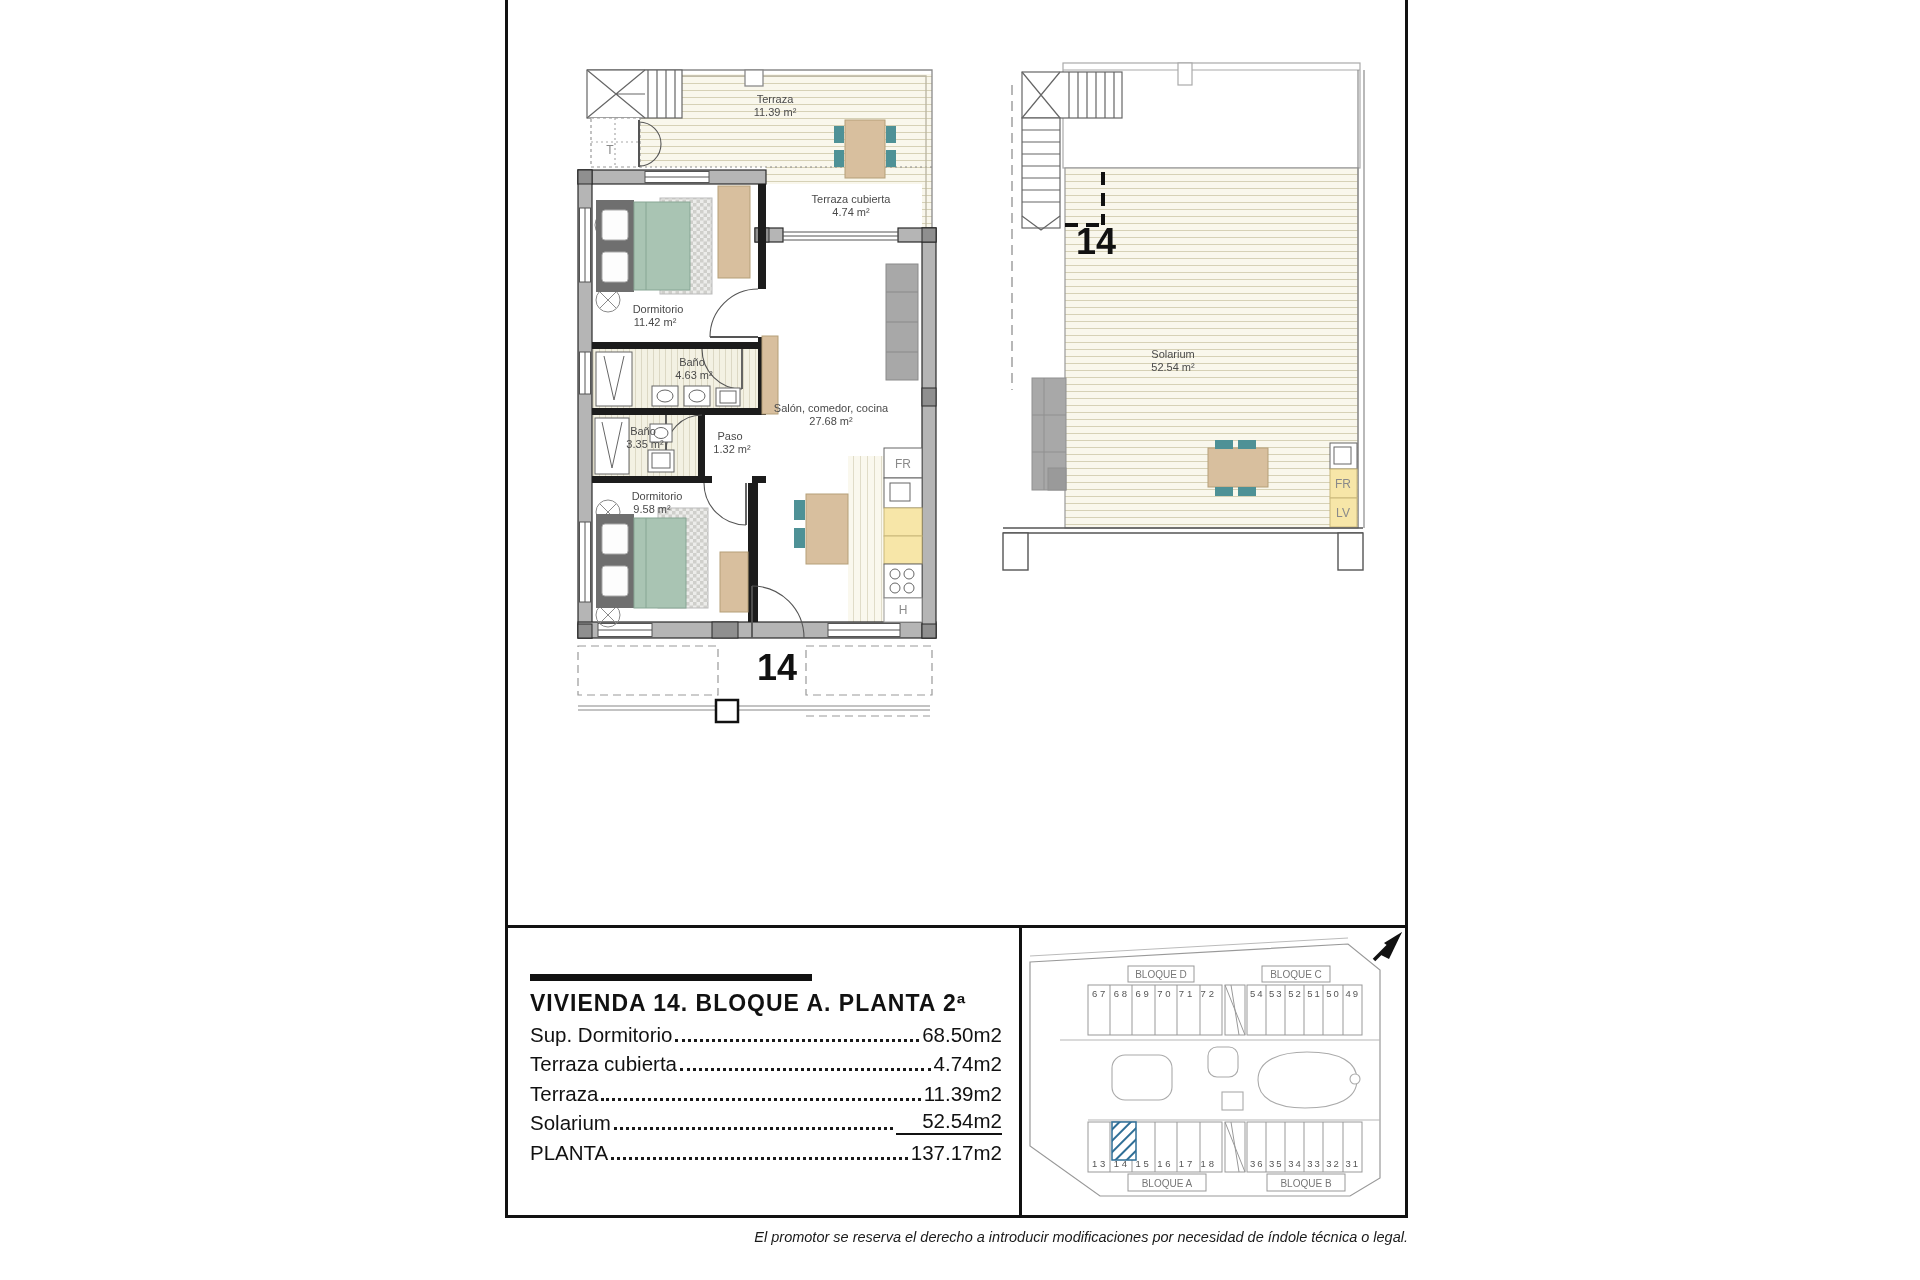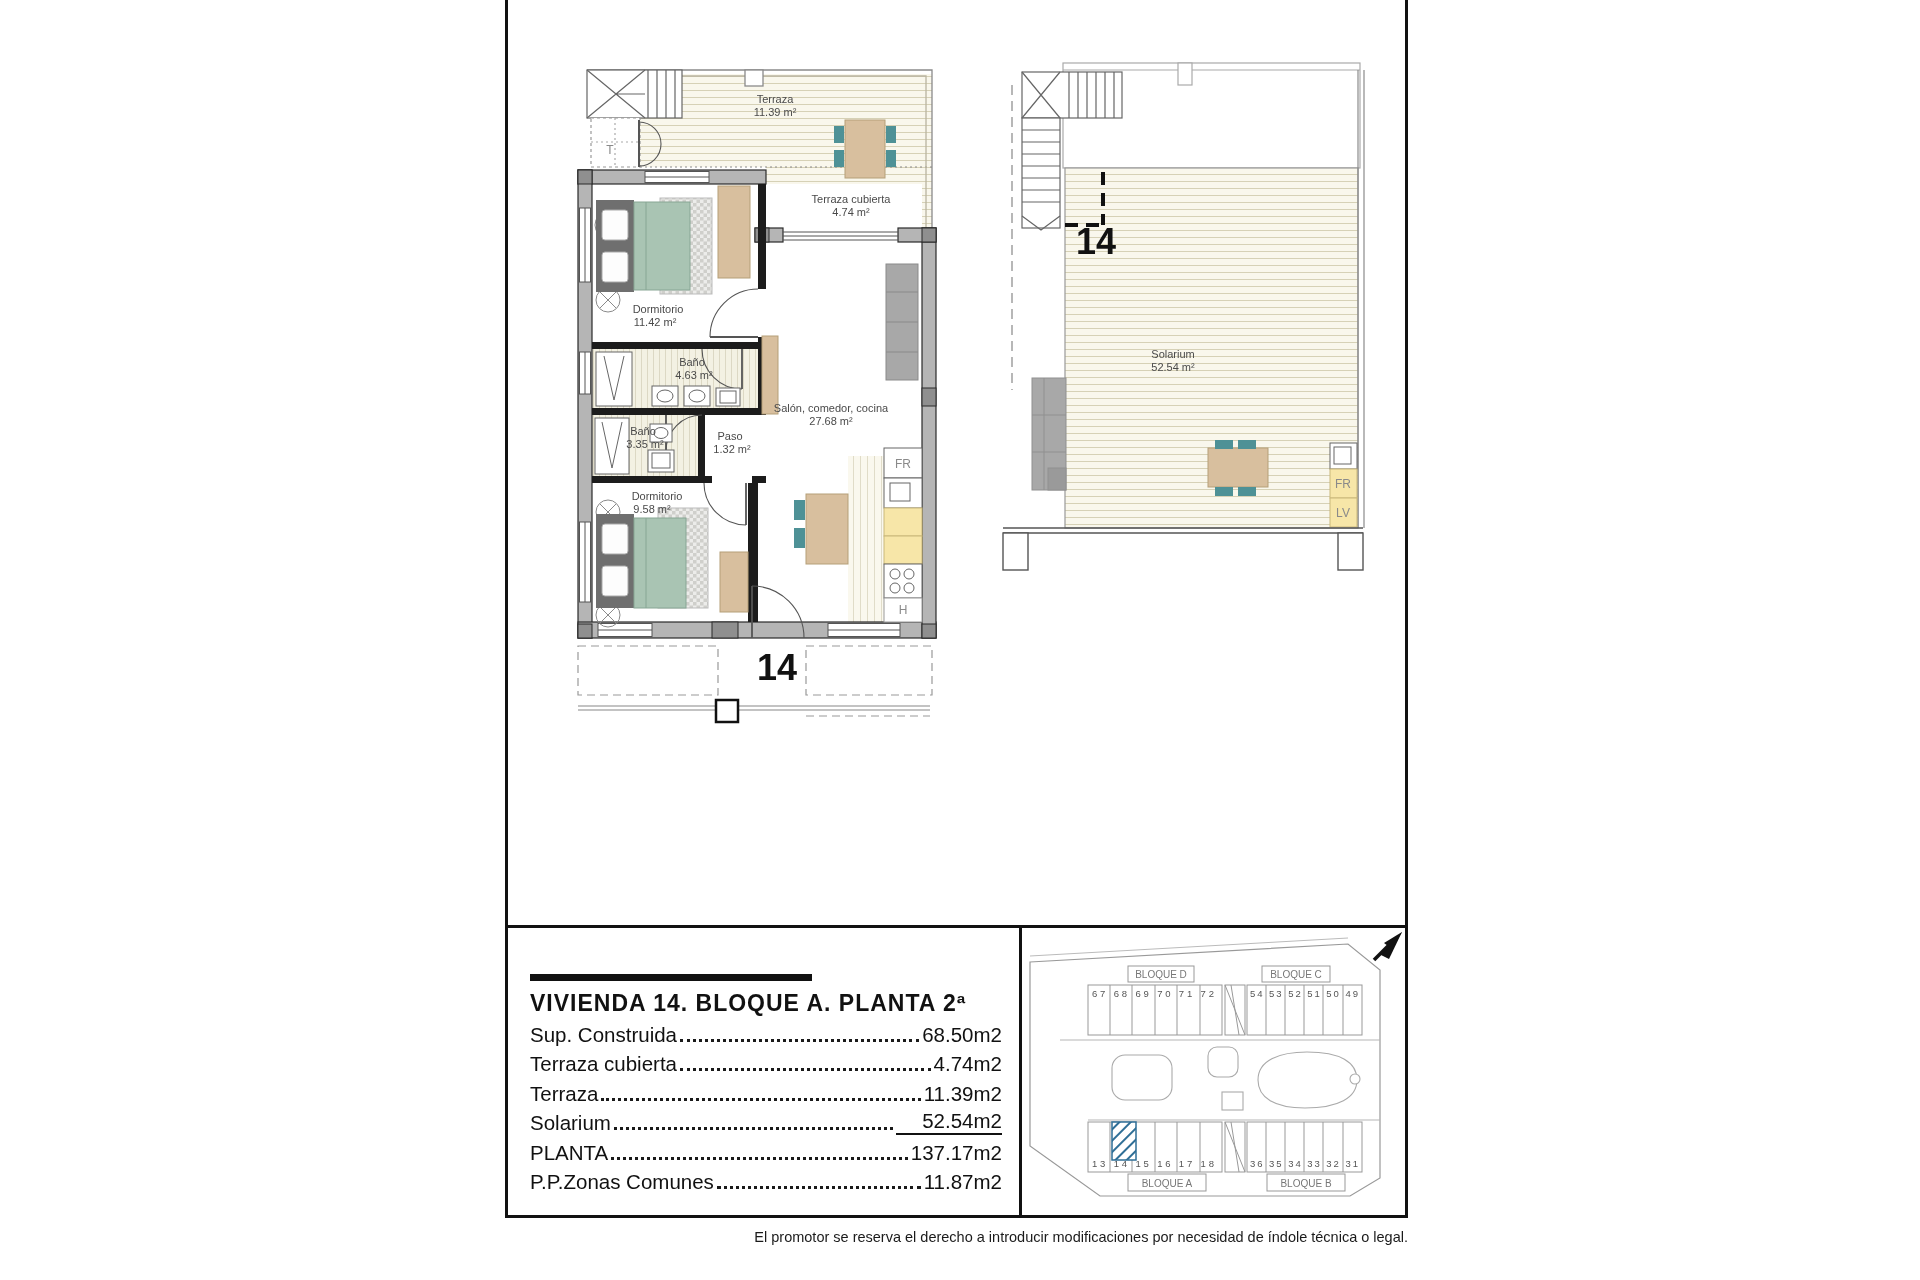--- a/index.html
+++ b/index.html
@@ -13,21 +13,21 @@
   .site-label{fill:#777;font-size:10px;}
   .site-num{fill:#555;font-size:9.5px;}
   #info-panel{position:absolute;left:530px;top:974px;width:472px;}
   #title-rule{width:282px;height:7px;background:#111;}
   #panel-title{font-size:23px;font-weight:bold;letter-spacing:1px;margin-top:9px;white-space:nowrap;}
   .srow{display:flex;align-items:flex-end;font-size:20.5px;height:29.5px;white-space:nowrap;}
   .srow .lead{flex:1;border-bottom:3px dotted #1a1a1a;margin:0 3px 5px 3px;}
   .srow .val{white-space:nowrap;}
   .val-underlined{border-bottom:2.5px solid #111;padding-left:26px;}
   #disclaimer{position:absolute;left:600px;top:1226px;width:808px;text-align:right;
-              font-size:14.5px;line-height:1.6;color:#1a1a1a;}
+              font-size:14.5px;font-style:italic;line-height:1.6;color:#1a1a1a;}
 </style>
 </head>
 <body>
 
 <div id="canvas">
 
   <div class="frameline" style="left:505px;top:0;width:3px;height:1218px;"></div>
   <div class="frameline" style="left:1405px;top:0;width:3px;height:1218px;"></div>
   <div class="frameline" style="left:505px;top:925px;width:903px;height:3px;"></div>
   <div class="frameline" style="left:505px;top:1215px;width:903px;height:3px;"></div>
@@ -396,21 +396,21 @@
     <text x="1250" y="997" textLength="108" lengthAdjust="spacing" class="site-num">54 53 52 51 50 49</text>
     <text x="1092" y="1167" textLength="122" lengthAdjust="spacing" class="site-num">13 14 15 16 17 18</text>
     <text x="1250" y="1167" textLength="108" lengthAdjust="spacing" class="site-num">36 35 34 33 32 31</text>
   </svg>
 
   <div id="info-panel">
     <div id="title-rule"></div>
     <div id="panel-title">VIVIENDA 14. BLOQUE A. PLANTA 2ª</div>
 
     <div class="srow">
-      <span>Sup. Construida</span>
+      <span>Sup. Dormitorio</span>
       <span class="lead"></span>
       <span class="val">68.50m2</span>
     </div>
     <div class="srow">
       <span>Terraza cubierta</span>
       <span class="lead"></span>
       <span class="val">4.74m2</span>
     </div>
     <div class="srow">
       <span>Terraza</span>
@@ -420,24 +420,19 @@
     <div class="srow">
       <span>Solarium</span>
       <span class="lead"></span>
       <span class="val val-underlined">52.54m2</span>
     </div>
     <div class="srow">
       <span>PLANTA</span>
       <span class="lead"></span>
       <span class="val">137.17m2</span>
     </div>
-    <div class="srow">
-      <span>P.P.Zonas Comunes</span>
-      <span class="lead"></span>
-      <span class="val">11.87m2</span>
-    </div>
   </div>
 
   <div id="disclaimer">
     <div>El promotor se reserva el derecho a introducir modificaciones por necesidad de índole técnica o legal.</div>
   </div>
 
 </div>
 
 </body></html>

